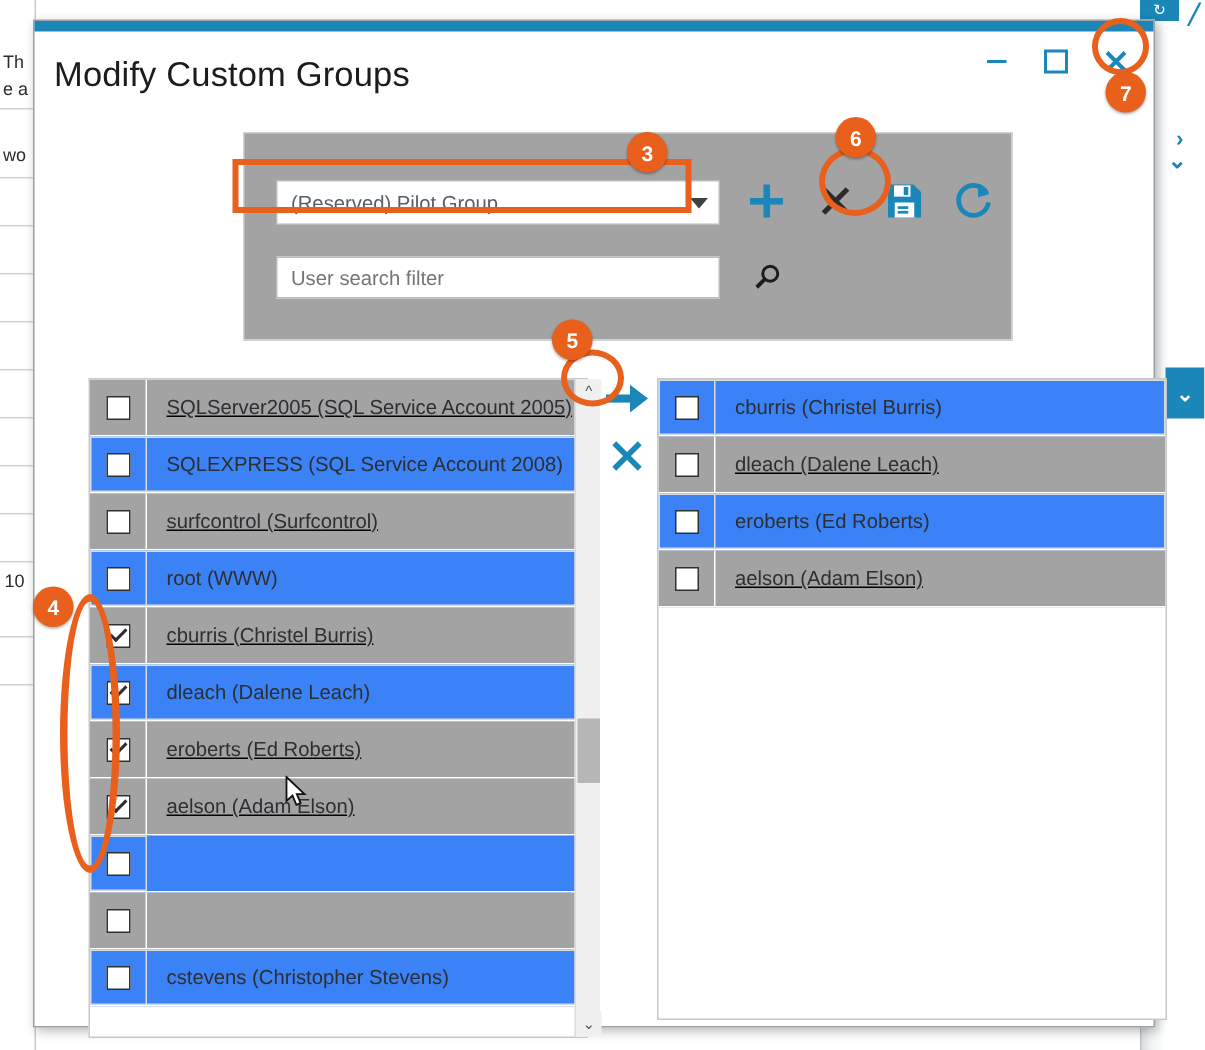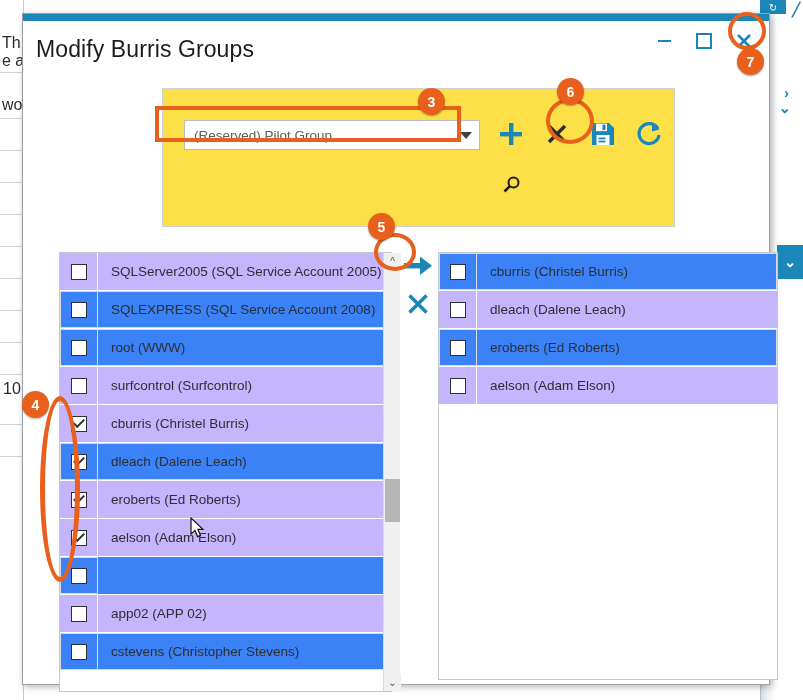--- a/index.html
+++ b/index.html
@@ -11,21 +11,21 @@
   }
 
   
   #bg-app { position: absolute; inset: 0; background: #ffffff; }
   .bg-left-panel {
     position: absolute; left: 0; top: 0; width: 24px; height: 700px;
     background: #ffffff; border-right: 1px solid #c8ccd0;
     overflow: hidden;
   }
   .bg-text {
-    position: absolute; color: #2b2b2b; font-size: 16px; white-space: nowrap;
+    position: absolute; color: #2b2b2b; font-size: 12px; white-space: nowrap;
   }
   .bg-hline { position: absolute; left: 0; width: 24px; height: 1px; background: #cfd4d8; }
 
   .bg-right-strip {
     position: absolute; right: 0; top: 0; width: 43px; height: 700px;
     background: linear-gradient(to right, #d8dcdf 0px, #eef1f3 6px, #ffffff 16px, #ffffff 100%);
     border-left: 1px solid #b9bfc4;
   }
   .bg-chevron {
     position: absolute; color: #1b87b9; font-size: 15px; font-weight: bold;
@@ -66,21 +66,21 @@
     width: 22px; height: 22px; display: flex; align-items: center; justify-content: center;
     color: #1b87b9; cursor: pointer;
   }
   .wc-min::before { content: ""; display: block; width: 13px; height: 2px; background: #1b87b9; }
   .wc-max::before { content: ""; display: block; width: 12px; height: 12px; border: 2px solid #1b87b9; }
   .wc-close svg { display: block; }
 
   
   #form-box {
     position: absolute; left: 139px; top: 74px; width: 513px; height: 139px;
-    border: 1px solid #cfd2d5; background: #fde047;
+    border: 1px solid #cfd2d5; background: #a3a3a3;
   }
   #group-select {
     position: absolute; left: 21px; top: 31px; width: 296px; height: 30px;
     border: 1px solid #b7bcc0; background: #ffffff;
     display: flex; align-items: center; cursor: pointer;
   }
   #group-select .sel-text {
     flex: 1; padding-left: 9px; font-size: 13.5px; color: #595f66;
     white-space: nowrap; overflow: hidden;
   }
@@ -127,21 +127,21 @@
 
   #right-list {
     position: absolute; left: 415px; top: 238px; width: 340px; height: 428px;
     border: 1px solid #c5c9cc; background: #ffffff; overflow: hidden;
   }
 
   .lrow {
     display: flex; align-items: stretch; height: 38px;
     border-bottom: 1px solid #ffffff;
   }
-  .lrow.alt { background: #c4b5fd; }
+  .lrow.alt { background: #a3a3a3; text-decoration: underline; }
   .lrow.plain { background: #3b82f6; }
   .lrow .cb-cell {
     width: 38px; display: flex; align-items: center; justify-content: center;
     border-right: 1px solid #ffffff; flex: none;
   }
   .lrow.plain .cb-cell { border: 1px solid #d9dcde; border-right: 1px solid #d9dcde; }
   .lrow .label-cell {
     flex: 1; display: flex; align-items: center; padding-left: 13px;
     font-size: 13.5px; color: #2c2f33; white-space: nowrap; overflow: hidden;
   }
@@ -222,40 +222,41 @@
     <div class="bg-chevron" style="right:12px; top:100px;">⌄</div>
     <div class="bg-teal-tab" style="top:245px;">⌄</div>
   </div>
 
 </div>
 
 <div id="dialog">
 
   <div id="dialog-topbar"></div>
 
-  <div id="dialog-title">Modify Burris Groups</div>
+  <div id="dialog-title">Modify Custom Groups</div>
 
   <div class="wincontrols">
     <div class="wc-btn wc-min"></div>
     <div class="wc-btn wc-max"></div>
     <div class="wc-btn wc-close">
       <svg width="20" height="20" viewBox="0 0 20 20">
         <line x1="4" y1="4" x2="16" y2="16" stroke="#1b87b9" stroke-width="2.6"></line>
         <line x1="16" y1="4" x2="4" y2="16" stroke="#1b87b9" stroke-width="2.6"></line>
       </svg>
     </div>
   </div>
 
   <div id="form-box">
 
     <div id="group-select">
       <div class="sel-text">(Reserved) Pilot Group</div>
       <div class="caret"></div>
     </div>
 
+    <input id="search-input" type="text" placeholder="User search filter" style="">
 
     <div id="search-icon">
       <svg width="22" height="22" viewBox="0 0 22 22">
         <circle cx="12.5" cy="8.5" r="5" fill="none" stroke="#1d1d1d" stroke-width="2"></circle>
         <line x1="8.6" y1="12.4" x2="3.5" y2="17.5" stroke="#1d1d1d" stroke-width="2.6"></line>
       </svg>
     </div>
 
     <div class="tool-icons">
       <div class="tool-ic">
@@ -295,34 +296,34 @@
           <div class="cbx"></div>
         </div>
         <div class="label-cell">SQLServer2005 (SQL Service Account 2005)</div>
       </div>
       <div class="lrow plain">
         <div class="cb-cell">
           <div class="cbx"></div>
         </div>
         <div class="label-cell">SQLEXPRESS (SQL Service Account 2008)</div>
       </div>
+      <div class="lrow alt">
+        <div class="cb-cell">
+          <div class="cbx"></div>
+        </div>
+        <div class="label-cell">surfcontrol (Surfcontrol)</div>
+      </div>
       <div class="lrow plain">
         <div class="cb-cell">
           <div class="cbx"></div>
         </div>
         <div class="label-cell">root (WWW)</div>
       </div>
       <div class="lrow alt">
         <div class="cb-cell">
-          <div class="cbx"></div>
-        </div>
-        <div class="label-cell">surfcontrol (Surfcontrol)</div>
-      </div>
-      <div class="lrow alt">
-        <div class="cb-cell">
           <div class="cbx checked"></div>
         </div>
         <div class="label-cell">cburris (Christel Burris)</div>
       </div>
       <div class="lrow plain">
         <div class="cb-cell">
           <div class="cbx checked"></div>
         </div>
         <div class="label-cell">dleach (Dalene Leach)</div>
       </div>
@@ -340,21 +341,20 @@
       </div>
       <div class="lrow plain">
         <div class="cb-cell">
           <div class="cbx"></div>
         </div>
       </div>
       <div class="lrow alt">
         <div class="cb-cell">
           <div class="cbx"></div>
         </div>
-        <div class="label-cell">app02 (APP 02)</div>
       </div>
       <div class="lrow plain">
         <div class="cb-cell">
           <div class="cbx"></div>
         </div>
         <div class="label-cell">cstevens (Christopher Stevens)</div>
       </div>
     </div>
 
   <div id="left-scrollbar">

